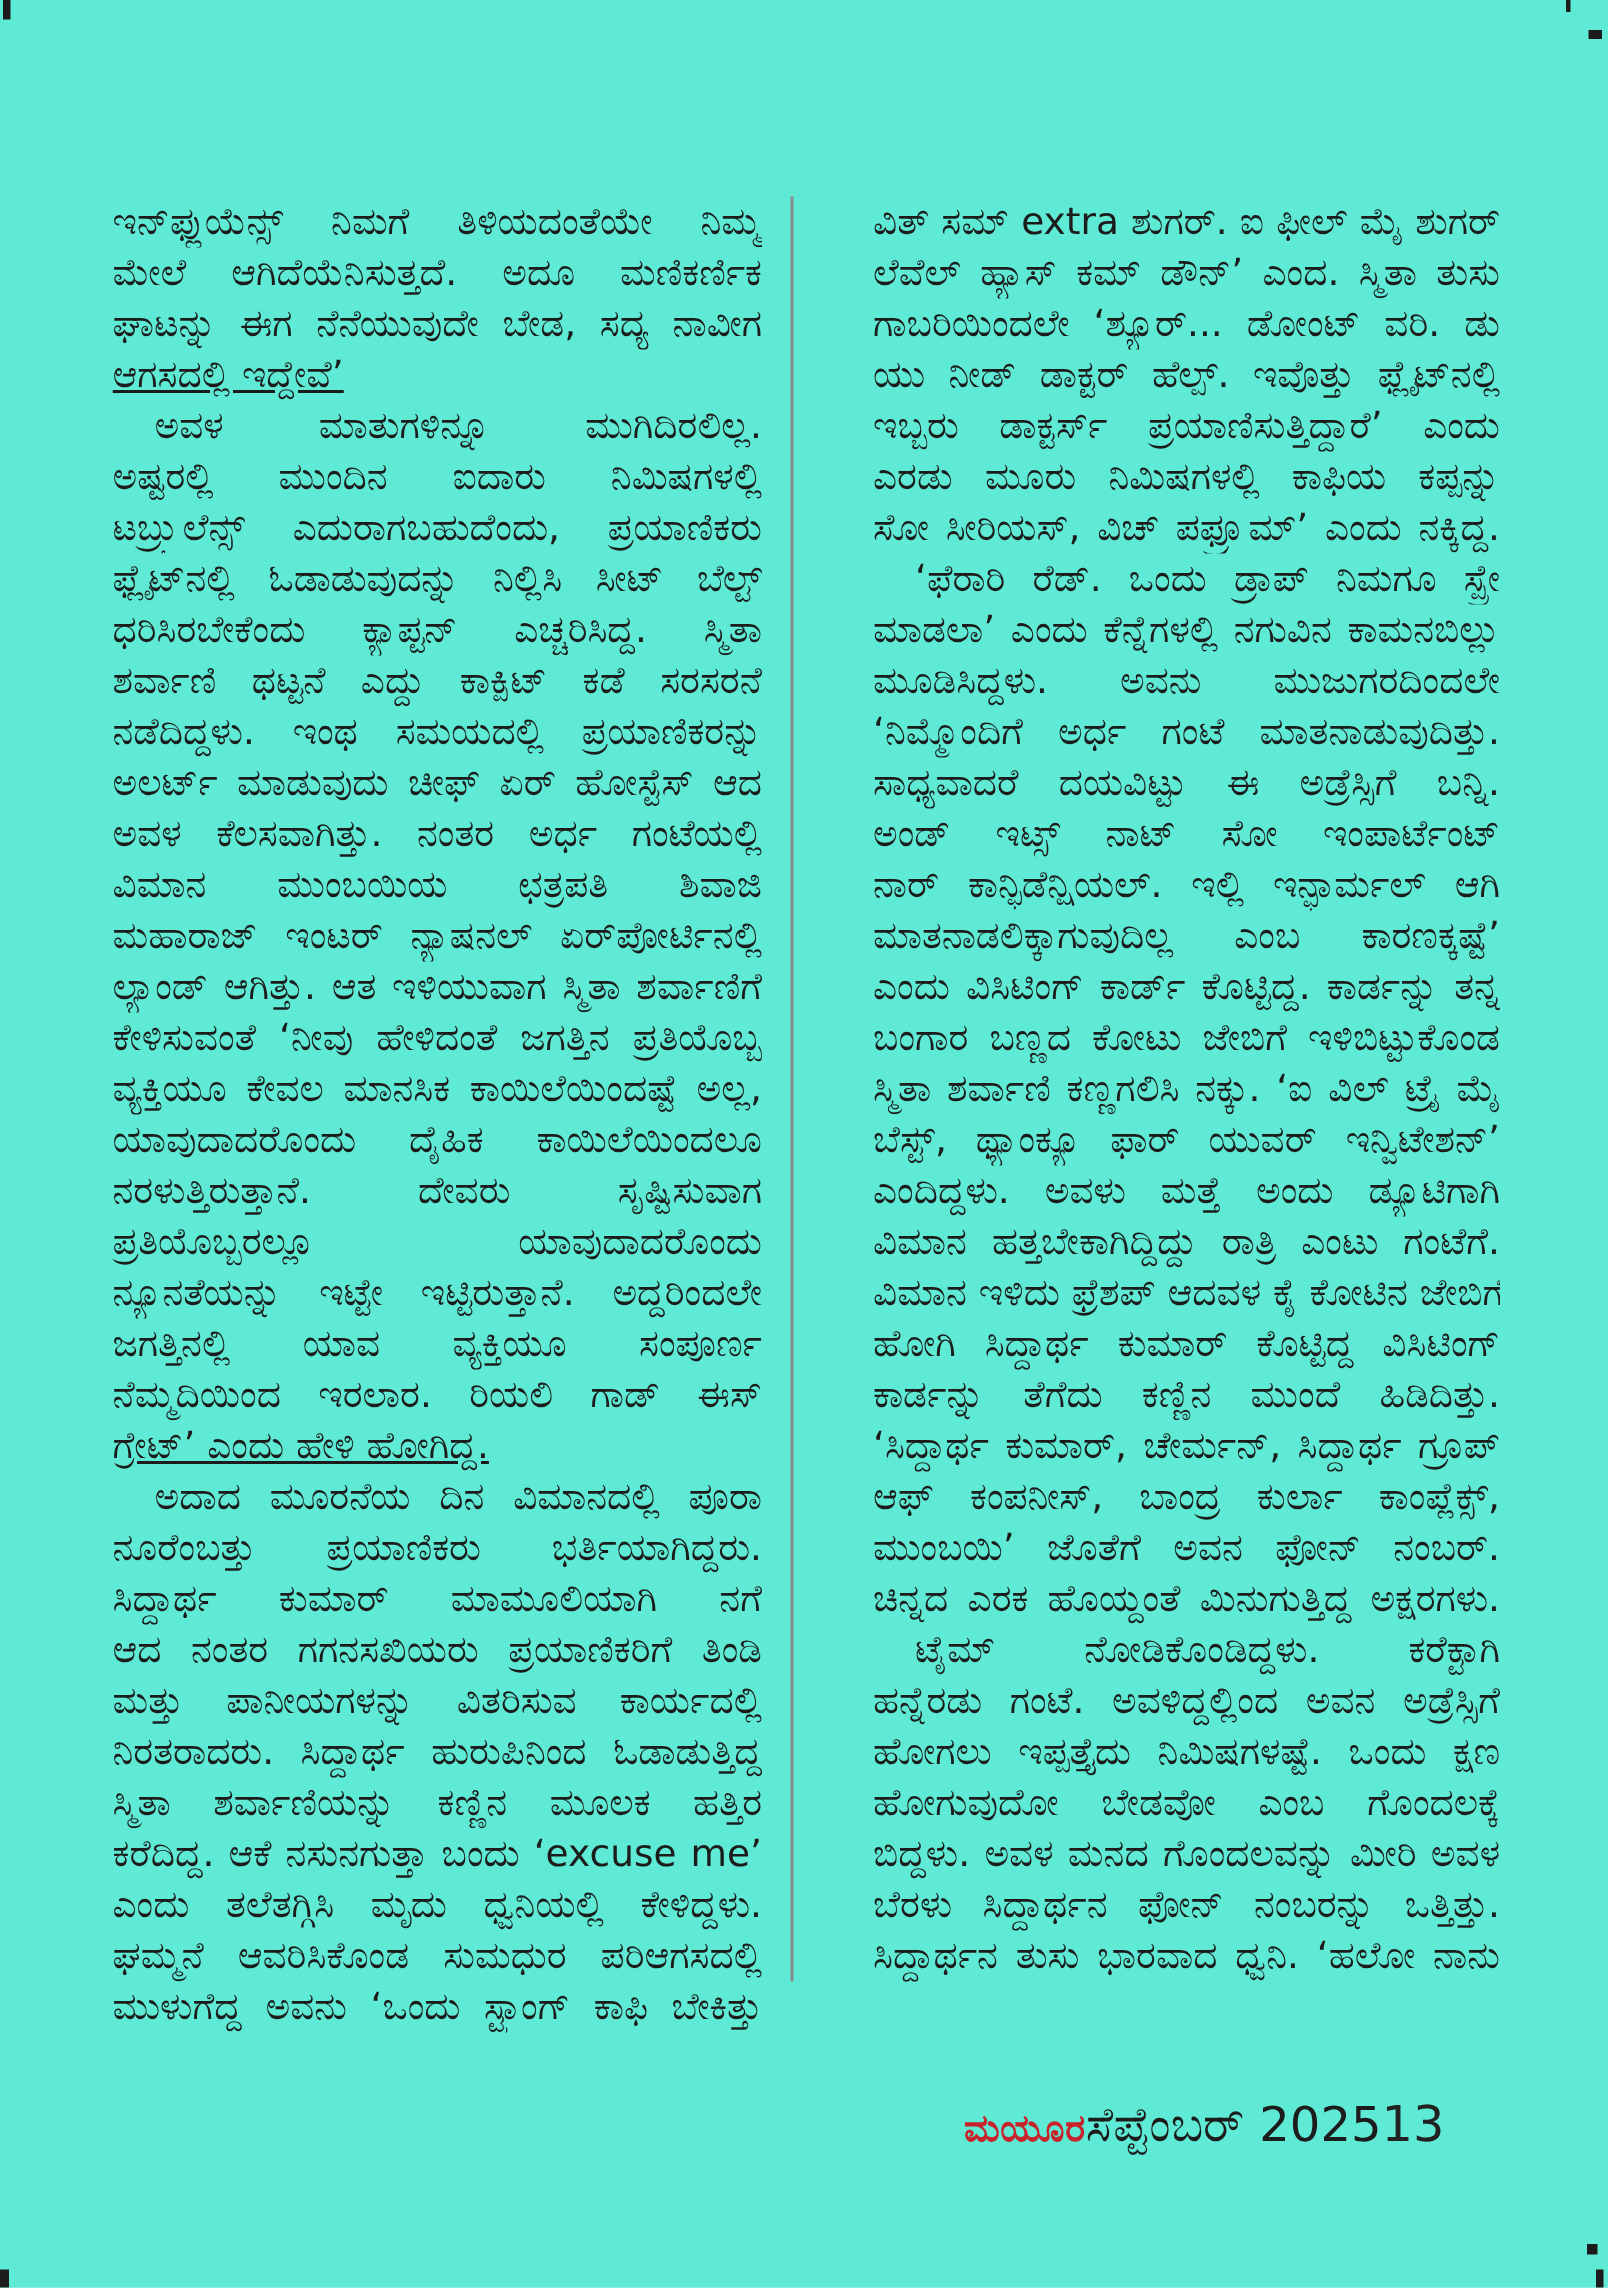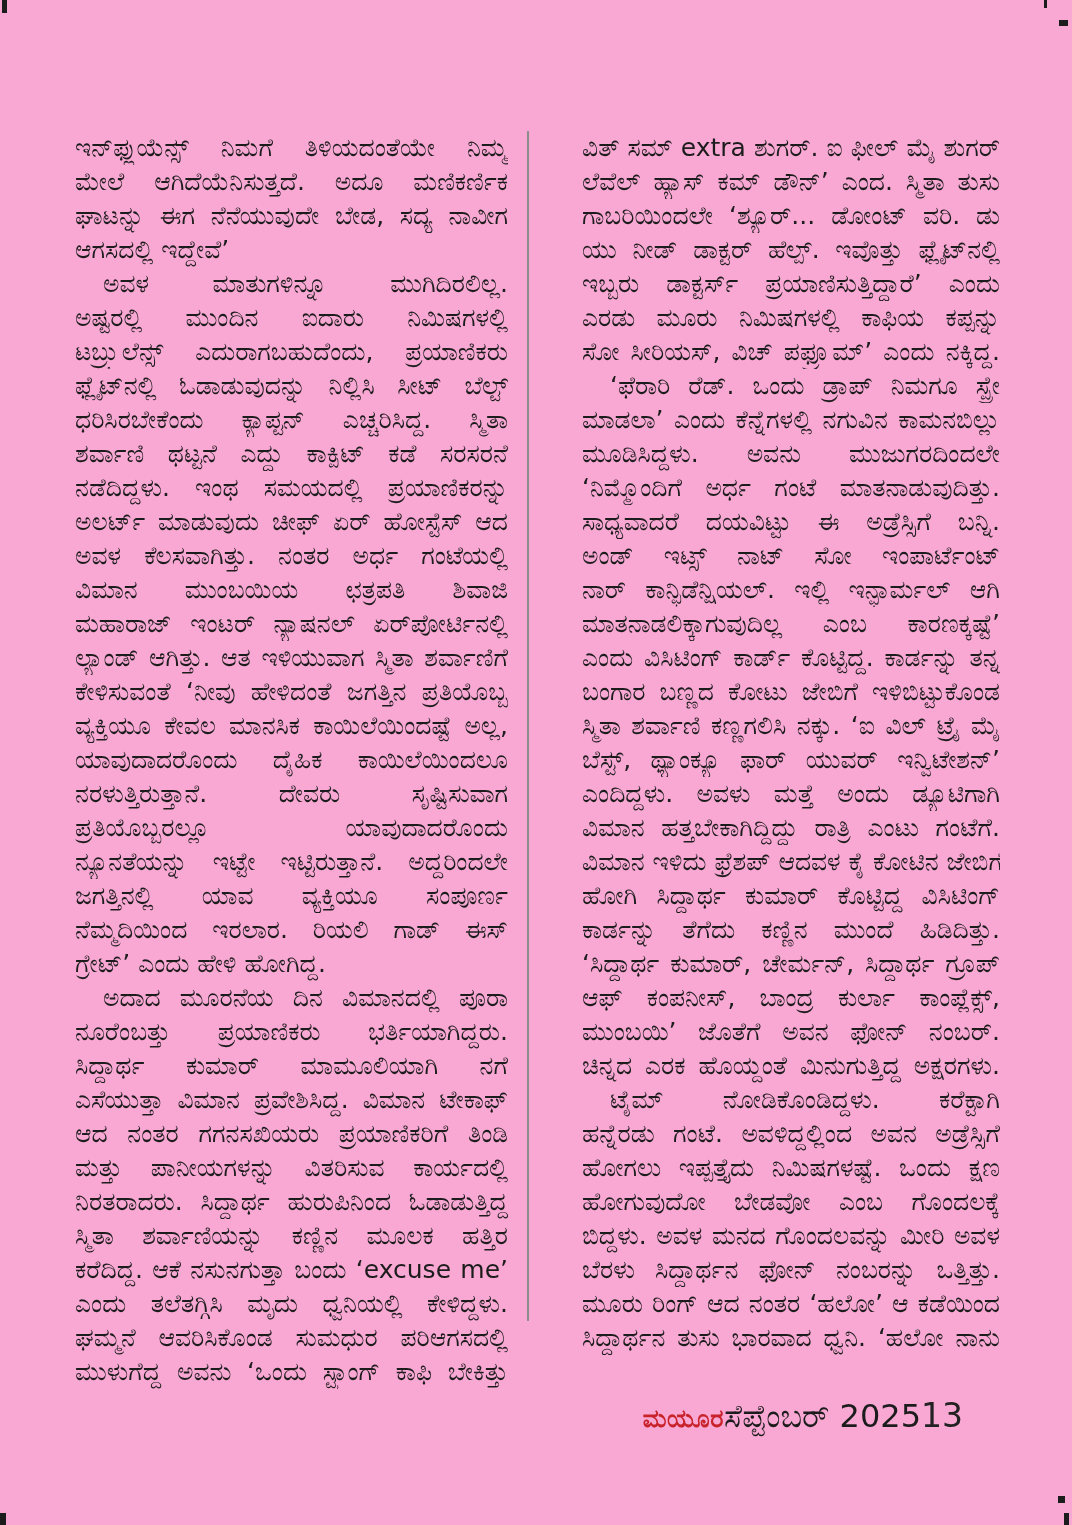--- a/index.html
+++ b/index.html
@@ -5,42 +5,42 @@
   html, body { margin: 0; padding: 0; }
   body {
     width: 1072px; height: 1525px;
     background: #ffffff;
     font-family: "DejaVu Sans", "Liberation Sans", sans-serif;
     position: relative;
     overflow: hidden;
   }
   .page {
     position: absolute; inset: 0;
-    background: #f9a8d4;
+    background: #5eead4;
   }
   
   .col {
     position: absolute;
     top: 131px;
     color: #1c1c1c;
     font-size: 25px;
     line-height: 34px;
   }
   .col-left  { left: 75px;  width: 433px; }
   .col-right { left: 545px; width: 418px; margin-left: 37px; }
   .para { margin: 0; }
   .line {
     height: 34px;
     overflow: hidden;
     text-align: justify;
     text-align-last: justify;
     white-space: nowrap;
   }
   .line.indent { padding-left: 28px; }
-  .line.short  { text-align-last: left; }
+  .line.short  { text-align-last: left; text-decoration: underline; }
   
   .divider {
     position: absolute;
     left: 527px; top: 131px;
     width: 2px; height: 1190px;
     background: #8c8c8c;
   }
   
   .footer {
     position: absolute;
@@ -104,21 +104,20 @@
         <div class="line">ಪ್ರತಿಯೊಬ್ಬರಲ್ಲೂ ಯಾವುದಾದರೊಂದು</div>
         <div class="line">ನ್ಯೂನತೆಯನ್ನು ಇಟ್ಟೇ ಇಟ್ಟಿರುತ್ತಾನೆ. ಅದ್ದರಿಂದಲೇ</div>
         <div class="line">ಜಗತ್ತಿನಲ್ಲಿ ಯಾವ ವ್ಯಕ್ತಿಯೂ ಸಂಪೂರ್ಣ</div>
         <div class="line">ನೆಮ್ಮದಿಯಿಂದ ಇರಲಾರ. ರಿಯಲಿ ಗಾಡ್ ಈಸ್</div>
         <div class="line short">ಗ್ರೇಟ್’ ಎಂದು ಹೇಳಿ ಹೋಗಿದ್ದ.</div>
       </div>
       <div class="para">
         <div class="line indent">ಅದಾದ ಮೂರನೆಯ ದಿನ ವಿಮಾನದಲ್ಲಿ ಪೂರಾ</div>
         <div class="line">ನೂರೆಂಬತ್ತು ಪ್ರಯಾಣಿಕರು ಭರ್ತಿಯಾಗಿದ್ದರು.</div>
         <div class="line">ಸಿದ್ಧಾರ್ಥ ಕುಮಾರ್ ಮಾಮೂಲಿಯಾಗಿ ನಗೆ</div>
-        <div class="line">ಎಸೆಯುತ್ತಾ ವಿಮಾನ ಪ್ರವೇಶಿಸಿದ್ದ. ವಿಮಾನ ಟೇಕಾಫ್</div>
         <div class="line">ಆದ ನಂತರ ಗಗನಸಖಿಯರು ಪ್ರಯಾಣಿಕರಿಗೆ ತಿಂಡಿ</div>
         <div class="line">ಮತ್ತು ಪಾನೀಯಗಳನ್ನು ವಿತರಿಸುವ ಕಾರ್ಯದಲ್ಲಿ</div>
         <div class="line">ನಿರತರಾದರು. ಸಿದ್ಧಾರ್ಥ ಹುರುಪಿನಿಂದ ಓಡಾಡುತ್ತಿದ್ದ</div>
         <div class="line">ಸ್ಮಿತಾ ಶರ್ವಾಣಿಯನ್ನು ಕಣ್ಣಿನ ಮೂಲಕ ಹತ್ತಿರ</div>
         <div class="line">ಕರೆದಿದ್ದ. ಆಕೆ ನಸುನಗುತ್ತಾ ಬಂದು ‘excuse me’</div>
         <div class="line">ಎಂದು ತಲೆತಗ್ಗಿಸಿ ಮೃದು ಧ್ವನಿಯಲ್ಲಿ ಕೇಳಿದ್ದಳು.</div>
         <div class="line">ಘಮ್ಮನೆ ಆವರಿಸಿಕೊಂಡ ಸುಮಧುರ ಪರಿಆಗಸದಲ್ಲಿ</div>
         <div class="line">ಮುಳುಗೆದ್ದ ಅವನು ‘ಒಂದು ಸ್ಟ್ರಾಂಗ್ ಕಾಫಿ ಬೇಕಿತ್ತು</div>
       </div>
     </div>
@@ -158,21 +157,20 @@
         <div class="line">ಮುಂಬಯಿ’ ಜೊತೆಗೆ ಅವನ ಫೋನ್ ನಂಬರ್.</div>
         <div class="line">ಚಿನ್ನದ ಎರಕ ಹೊಯ್ದಂತೆ ಮಿನುಗುತ್ತಿದ್ದ ಅಕ್ಷರಗಳು.</div>
       </div>
       <div class="para">
         <div class="line indent">ಟೈಮ್ ನೋಡಿಕೊಂಡಿದ್ದಳು. ಕರೆಕ್ಟಾಗಿ</div>
         <div class="line">ಹನ್ನೆರಡು ಗಂಟೆ. ಅವಳಿದ್ದಲ್ಲಿಂದ ಅವನ ಅಡ್ರೆಸ್ಸಿಗೆ</div>
         <div class="line">ಹೋಗಲು ಇಪ್ಪತ್ತೈದು ನಿಮಿಷಗಳಷ್ಟೆ. ಒಂದು ಕ್ಷಣ</div>
         <div class="line">ಹೋಗುವುದೋ ಬೇಡವೋ ಎಂಬ ಗೊಂದಲಕ್ಕೆ</div>
         <div class="line">ಬಿದ್ದಳು. ಅವಳ ಮನದ ಗೊಂದಲವನ್ನು ಮೀರಿ ಅವಳ</div>
         <div class="line">ಬೆರಳು ಸಿದ್ಧಾರ್ಥನ ಫೋನ್ ನಂಬರನ್ನು ಒತ್ತಿತ್ತು.</div>
-        <div class="line">ಮೂರು ರಿಂಗ್ ಆದ ನಂತರ ‘ಹಲೋ’ ಆ ಕಡೆಯಿಂದ</div>
         <div class="line">ಸಿದ್ಧಾರ್ಥನ ತುಸು ಭಾರವಾದ ಧ್ವನಿ. ‘ಹಲೋ ನಾನು</div>
       </div>
     </div>
 
   <div class="footer">
     <span class="mag" style="color: rgb(200, 35, 43);">ಮಯೂರ</span>
     <span class="issue">ಸೆಪ್ಟೆಂಬರ್ 2025</span>
     <span class="pagenum">13</span>
   </div>
 

